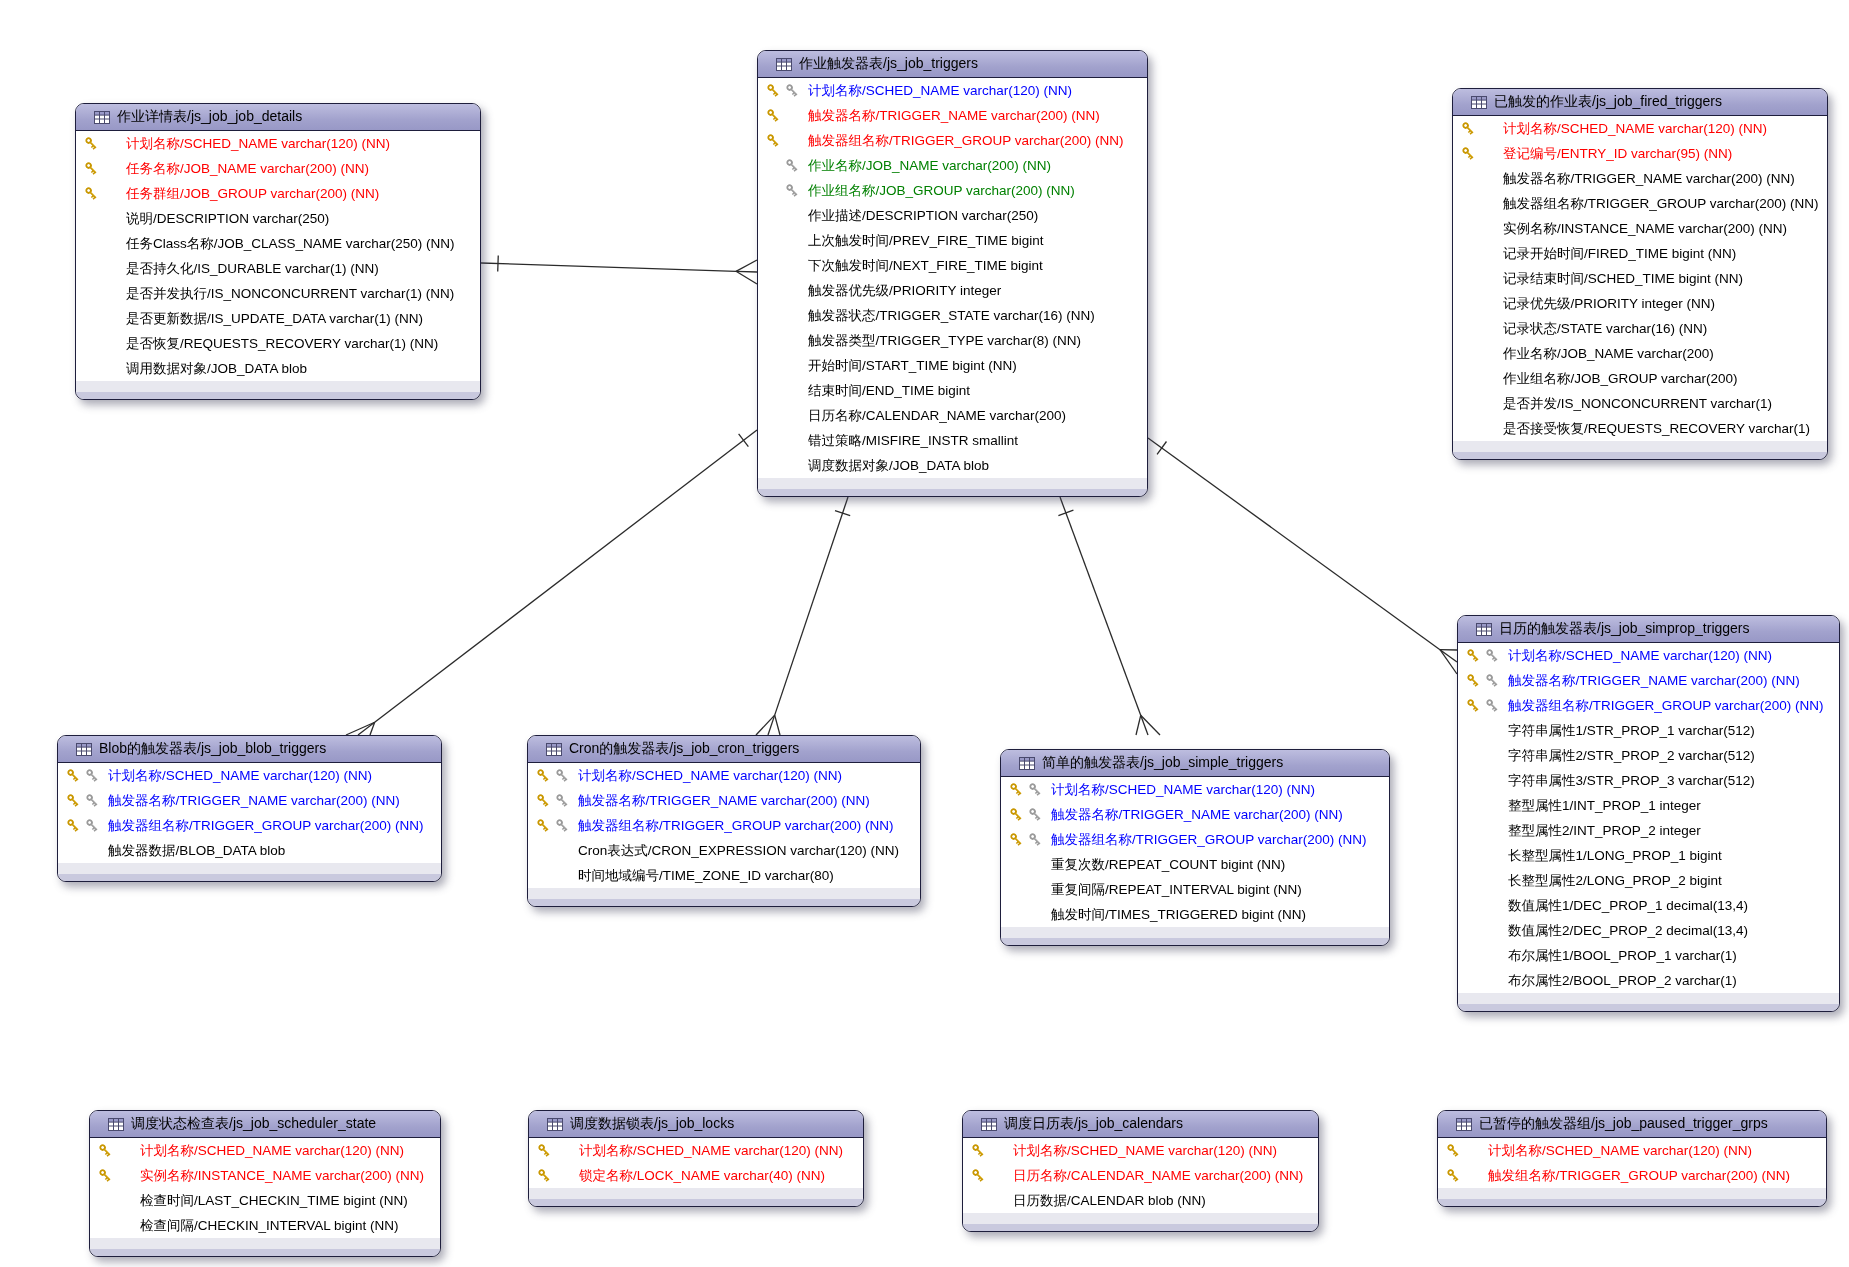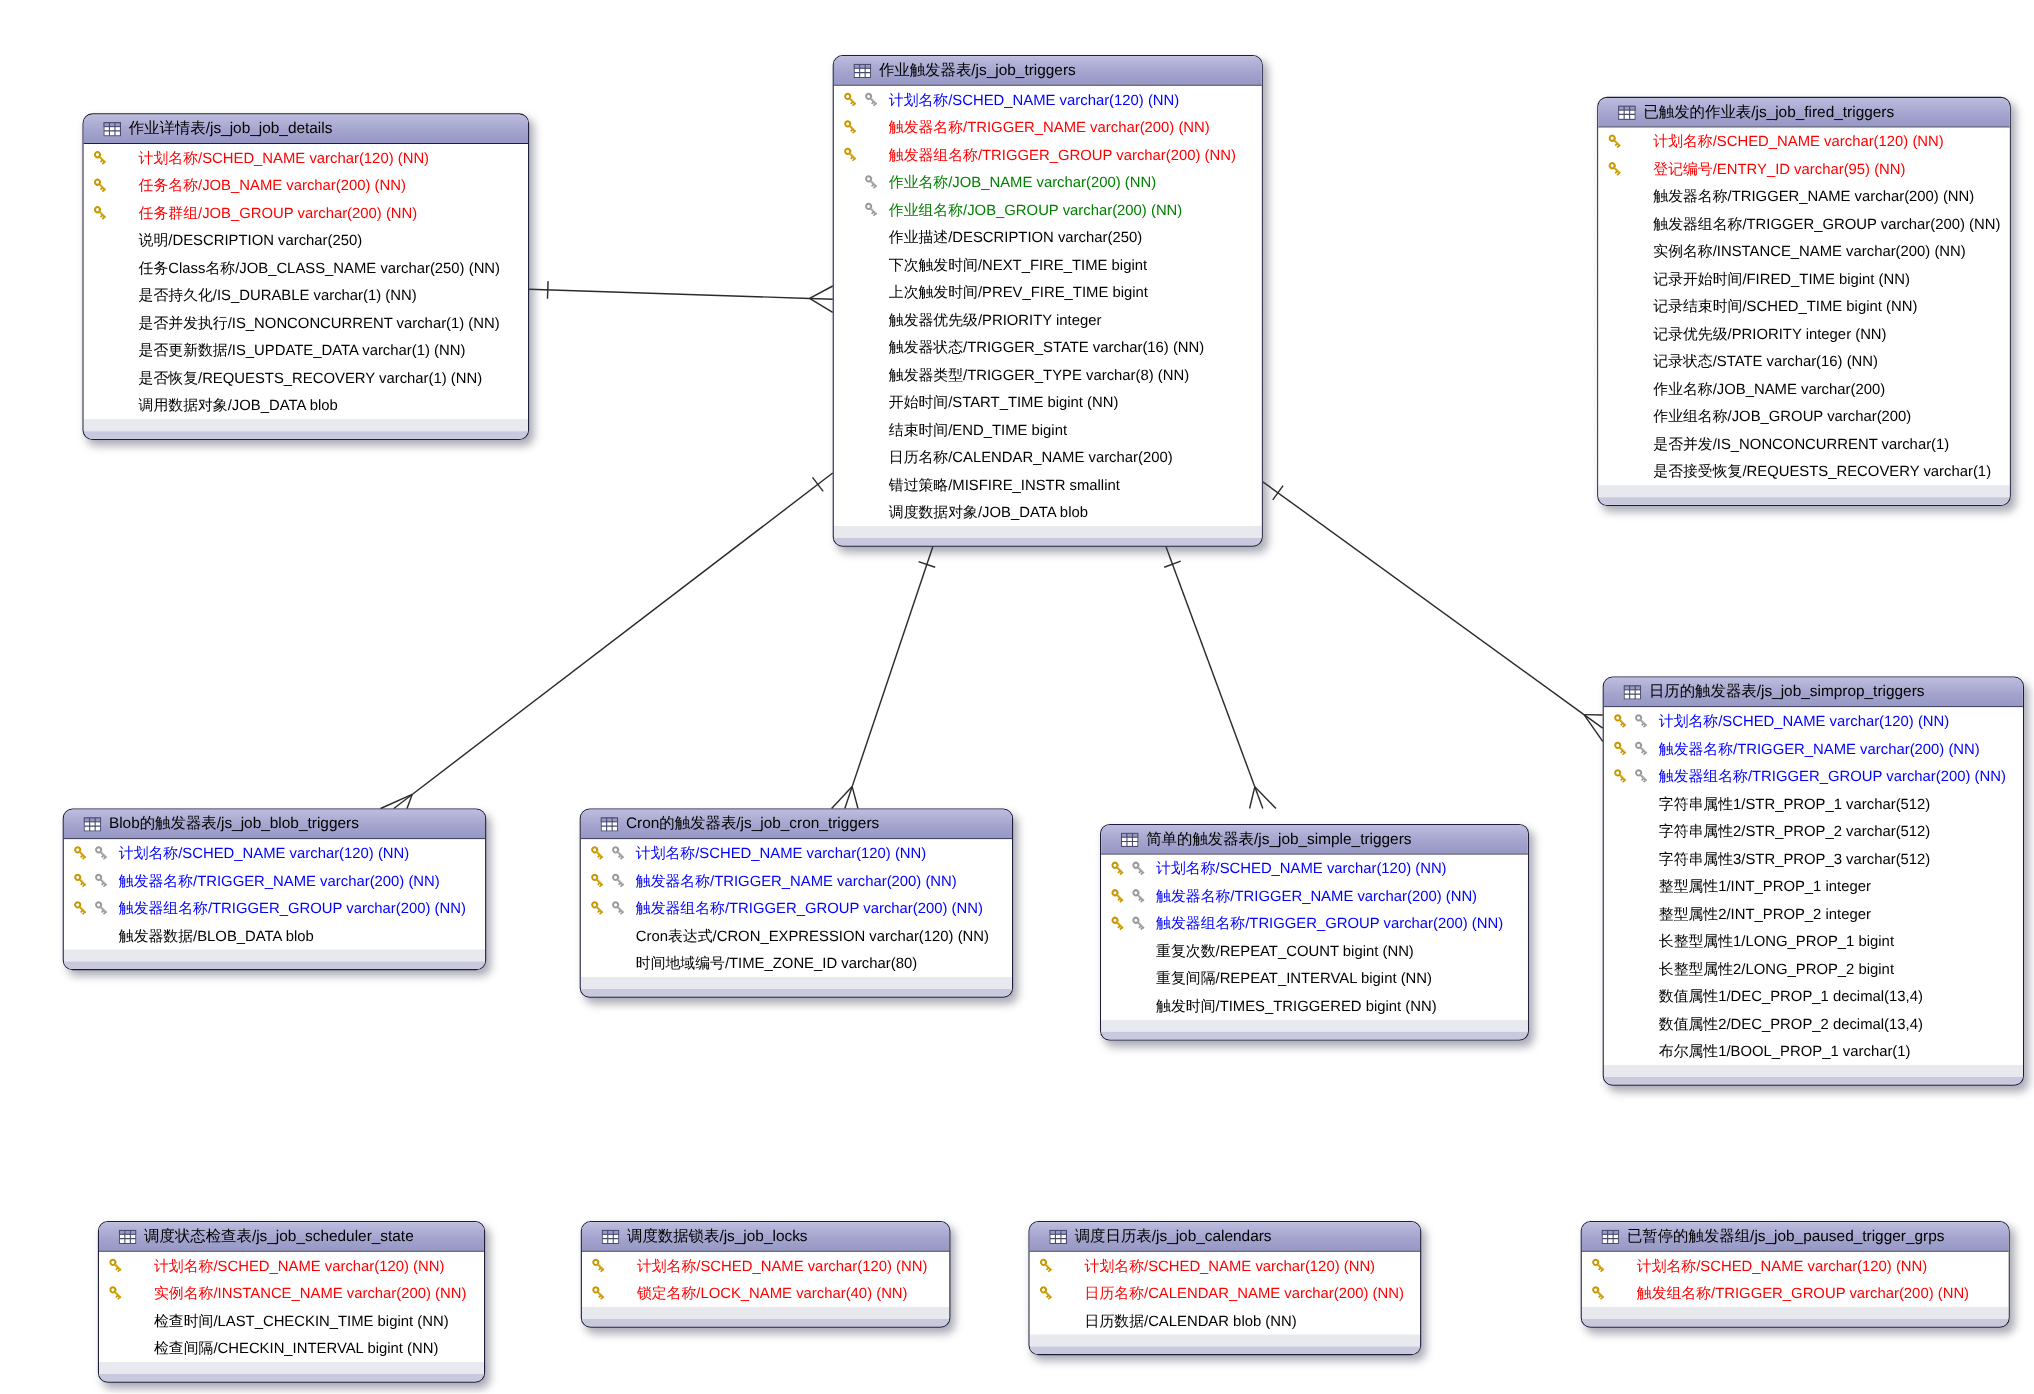--- a/index.html
+++ b/index.html
@@ -218,26 +218,26 @@
               <line x1="12.6" y1="7.5" x2="12.6" y2="10.4" stroke="#9a9a9a" stroke-width="1.5"></line>
               <line x1="6" y1="6.9" x2="12.8" y2="6.9" stroke="#d8d8d8" stroke-width="0.7"></line>
             </g>
           </svg></span>
         <span class="ftext c-fk">作业组名称/JOB_GROUP varchar(200) (NN)</span>
       </div>
       <div class="trow">
         <span class="ftext c-plain">作业描述/DESCRIPTION varchar(250)</span>
       </div>
       <div class="trow">
+        <span class="ftext c-plain">上次触发时间/PREV_FIRE_TIME bigint</span>
+      </div>
+      <div class="trow">
         <span class="ftext c-plain">下次触发时间/NEXT_FIRE_TIME bigint</span>
       </div>
       <div class="trow">
-        <span class="ftext c-plain">上次触发时间/PREV_FIRE_TIME bigint</span>
-      </div>
-      <div class="trow">
         <span class="ftext c-plain">触发器优先级/PRIORITY integer</span>
       </div>
       <div class="trow">
         <span class="ftext c-plain">触发器状态/TRIGGER_STATE varchar(16) (NN)</span>
       </div>
       <div class="trow">
         <span class="ftext c-plain">触发器类型/TRIGGER_TYPE varchar(8) (NN)</span>
       </div>
       <div class="trow">
         <span class="ftext c-plain">开始时间/START_TIME bigint (NN)</span>
@@ -674,20 +674,23 @@
       </div>
       <div class="trow">
         <span class="ftext c-plain">数值属性1/DEC_PROP_1 decimal(13,4)</span>
       </div>
       <div class="trow">
         <span class="ftext c-plain">数值属性2/DEC_PROP_2 decimal(13,4)</span>
       </div>
       <div class="trow">
         <span class="ftext c-plain">布尔属性1/BOOL_PROP_1 varchar(1)</span>
       </div>
+      <div class="trow">
+        <span class="ftext c-plain">布尔属性2/BOOL_PROP_2 varchar(1)</span>
+      </div>
       <div class="strip-a"></div>
       <div class="strip-b"></div>
     </div>
     <div class="table" style="left: 53px; top: 1110px; width: 352px; margin-left: 36px;">
       <div class="thead">
         <svg width="16" height="13" viewBox="0 0 16 13">
           <rect x="0.5" y="0.5" width="15" height="12" fill="#ffffff" stroke="#4a4a6e"></rect>
           <rect x="0.5" y="0.5" width="15" height="3.6" fill="#9a9ac8" stroke="#4a4a6e"></rect>
           <line x1="5.5" y1="0.5" x2="5.5" y2="12.5" stroke="#4a4a6e"></line>
           <line x1="10.5" y1="0.5" x2="10.5" y2="12.5" stroke="#4a4a6e"></line>
@@ -759,21 +762,21 @@
               <line x1="10.2" y1="7.5" x2="10.2" y2="10.4" stroke="#c99700" stroke-width="1.5"></line>
               <line x1="12.6" y1="7.5" x2="12.6" y2="10.4" stroke="#c99700" stroke-width="1.5"></line>
               <line x1="6" y1="6.9" x2="12.8" y2="6.9" stroke="#f0d060" stroke-width="0.7"></line>
             </g>
           </svg></span>
         <span class="ftext c-pk">锁定名称/LOCK_NAME varchar(40) (NN)</span>
       </div>
       <div class="strip-a"></div>
       <div class="strip-b"></div>
     </div>
-    <div class="table" style="left: 935px; top: 1110px; width: 357px;">
+    <div class="table" style="left: 962px; top: 1110px; width: 357px;">
       <div class="thead">
         <svg width="16" height="13" viewBox="0 0 16 13">
           <rect x="0.5" y="0.5" width="15" height="12" fill="#ffffff" stroke="#4a4a6e"></rect>
           <rect x="0.5" y="0.5" width="15" height="3.6" fill="#9a9ac8" stroke="#4a4a6e"></rect>
           <line x1="5.5" y1="0.5" x2="5.5" y2="12.5" stroke="#4a4a6e"></line>
           <line x1="10.5" y1="0.5" x2="10.5" y2="12.5" stroke="#4a4a6e"></line>
           <line x1="0.5" y1="8" x2="15.5" y2="8" stroke="#4a4a6e"></line>
         </svg>
         <span class="ttitle">调度日历表/js_job_calendars</span>
       </div>

